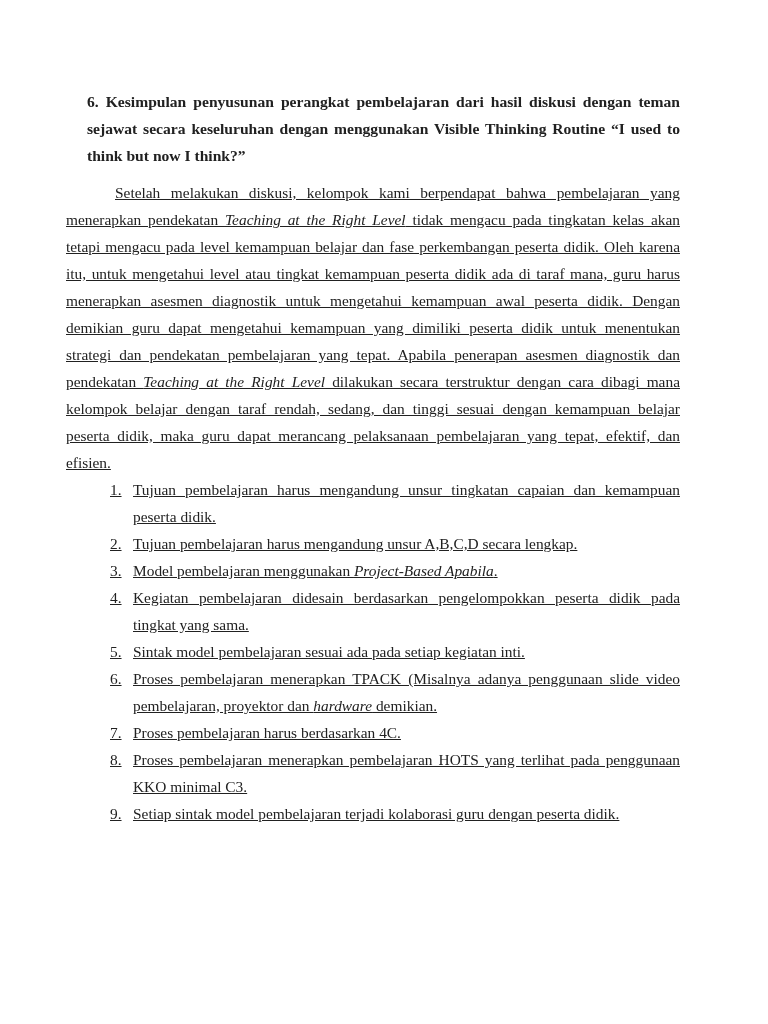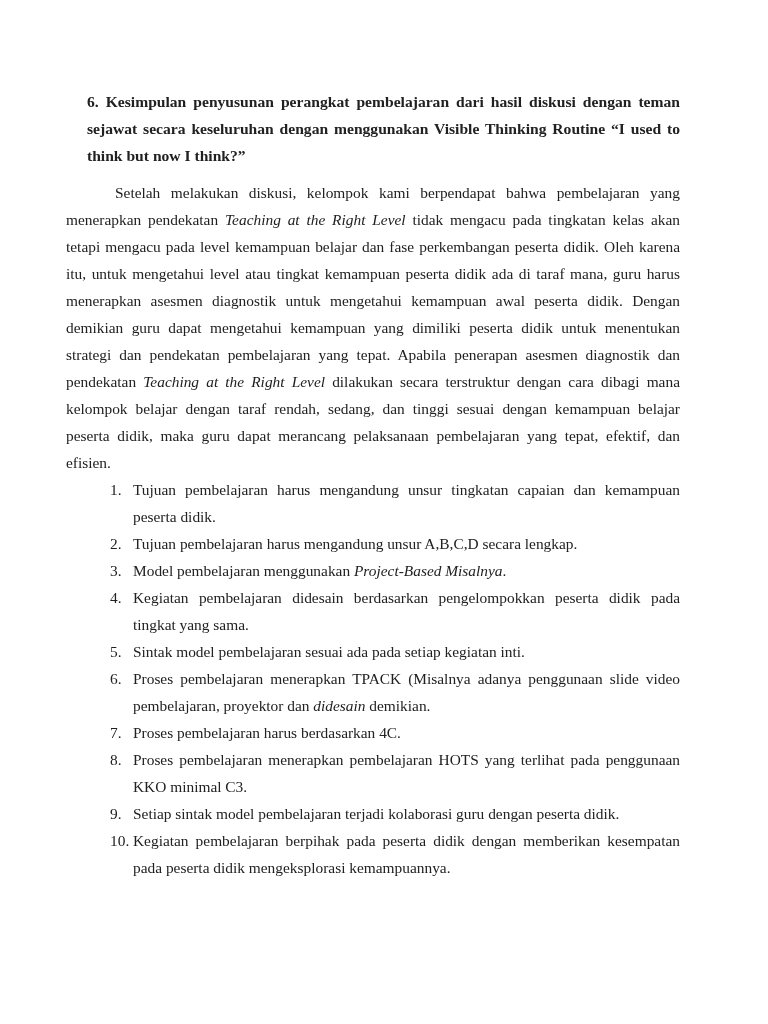--- a/index.html
+++ b/index.html
@@ -25,20 +25,21 @@
   }
   .heading {
     margin: 88px 88px 10px 87px;
     font-size: 15.6px;
     font-weight: bold;
     text-align: justify;
     line-height: 27px;
   }
   .body-block {
     margin: 0 88px 0 66px;
+    text-decoration: underline;
   }
   .para {
     margin: 0;
     text-align: justify;
     text-indent: 49px;
   }
   .num-list {
     list-style: none;
     margin: 0 0 0 44px;
     padding: 0;
@@ -75,46 +76,42 @@
       <li>
         <span class="num">1.</span>
         <span class="txt"><span>Tujuan pembelajaran harus mengandung unsur tingkatan capaian dan kemampuan peserta didik.</span></span>
       </li>
       <li>
         <span class="num">2.</span>
         <span class="txt"><span>Tujuan pembelajaran harus mengandung unsur A,B,C,D secara lengkap.</span></span>
       </li>
       <li>
         <span class="num">3.</span>
-        <span class="txt"><span>Model pembelajaran menggunakan </span><i>Project-Based Misalnya</i><span>.</span></span>
+        <span class="txt"><span>Model pembelajaran menggunakan </span><i>Project-Based Apabila</i><span>.</span></span>
       </li>
       <li>
         <span class="num">4.</span>
         <span class="txt"><span>Kegiatan pembelajaran didesain berdasarkan pengelompokkan peserta didik pada tingkat yang sama.</span></span>
       </li>
       <li>
         <span class="num">5.</span>
         <span class="txt"><span>Sintak model pembelajaran sesuai ada pada setiap kegiatan inti.</span></span>
       </li>
       <li>
         <span class="num">6.</span>
-        <span class="txt"><span>Proses pembelajaran menerapkan TPACK (Misalnya adanya penggunaan slide video pembelajaran, proyektor dan </span><i>didesain</i><span> demikian.</span></span>
+        <span class="txt"><span>Proses pembelajaran menerapkan TPACK (Misalnya adanya penggunaan slide video pembelajaran, proyektor dan </span><i>hardware</i><span> demikian.</span></span>
       </li>
       <li>
         <span class="num">7.</span>
         <span class="txt"><span>Proses pembelajaran harus berdasarkan 4C.</span></span>
       </li>
       <li>
         <span class="num">8.</span>
         <span class="txt"><span>Proses pembelajaran menerapkan pembelajaran HOTS yang terlihat pada penggunaan KKO minimal C3.</span></span>
       </li>
       <li>
         <span class="num">9.</span>
         <span class="txt"><span>Setiap sintak model pembelajaran terjadi kolaborasi guru dengan peserta didik.</span></span>
       </li>
-      <li>
-        <span class="num">10.</span>
-        <span class="txt"><span>Kegiatan pembelajaran berpihak pada peserta didik dengan memberikan kesempatan pada peserta didik mengeksplorasi kemampuannya.</span></span>
-      </li>
     </ol>
 
   </div>
 </div>
 
 </body></html>

